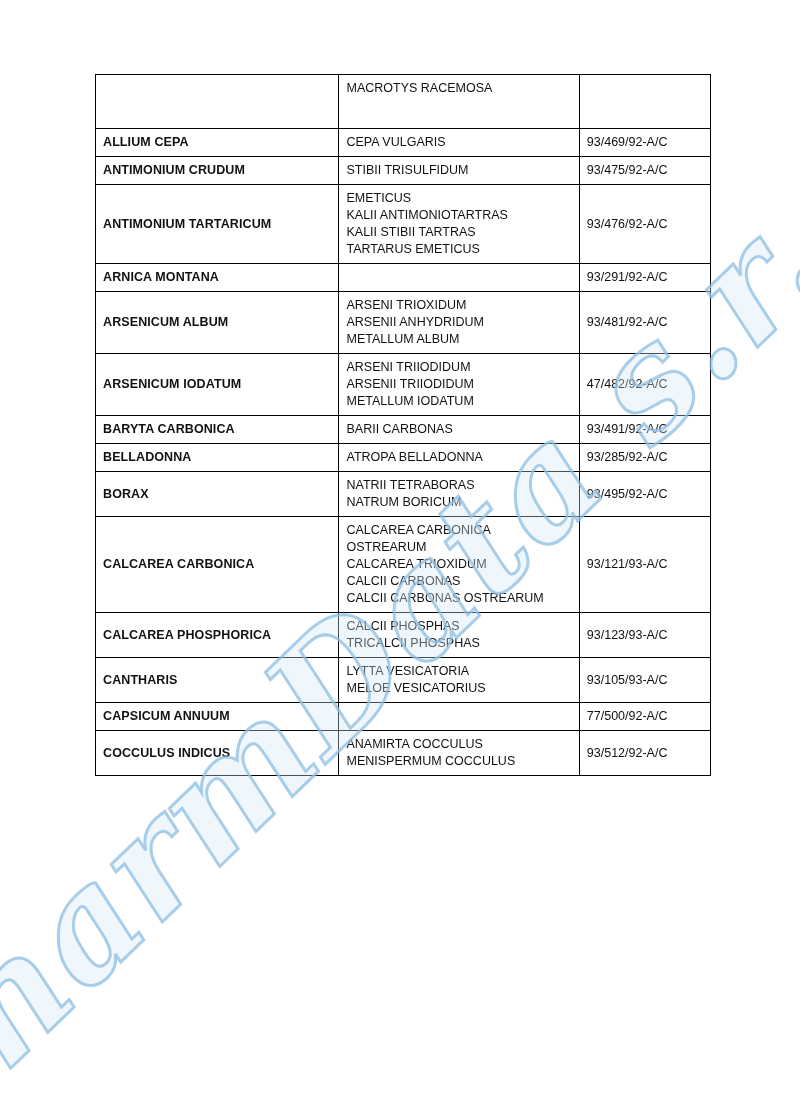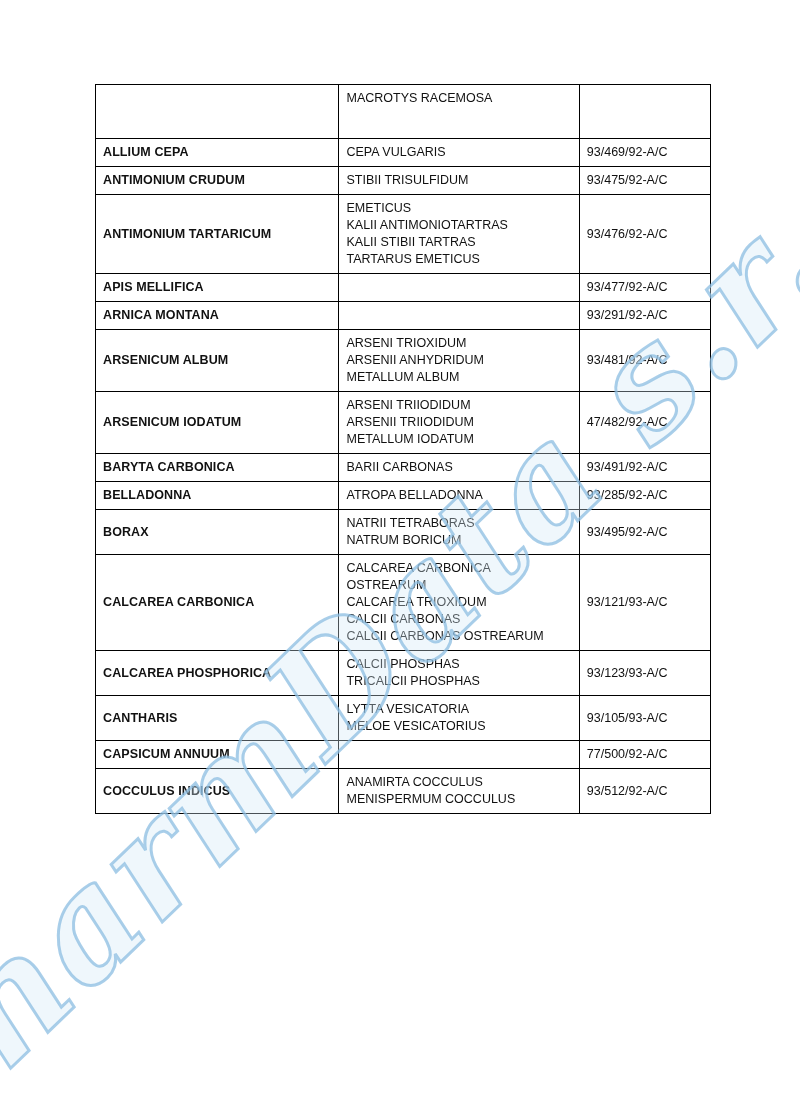--- a/index.html
+++ b/index.html
@@ -9,21 +9,21 @@
     width: 800px;
     height: 1100px;
     background: #ffffff;
     overflow: hidden;
     font-family: "Liberation Sans", sans-serif;
     color: #111111;
   }
   table.remedy-table {
     position: absolute;
     left: 95px;
-    top: 84px;
+    top: 74px;
     width: 616px;
     border-collapse: collapse;
     table-layout: fixed;
     z-index: 1;
   }
   table.remedy-table td {
     border: 1px solid #000000;
     padding: 5px 7px;
     font-size: 12.5px;
     line-height: 17px;
@@ -88,25 +88,20 @@
         </tr>
         <tr>
           <td class="col-name">ANTIMONIUM TARTARICUM</td>
           <td class="col-syn">
             <div>EMETICUS</div>
             <div>KALII ANTIMONIOTARTRAS</div>
             <div>KALII STIBII TARTRAS</div>
             <div>TARTARUS EMETICUS</div>
           </td>
           <td class="col-reg">93/476/92-A/C</td>
-        </tr>
-        <tr>
-          <td class="col-name">APIS MELLIFICA</td>
-          <td class="col-syn"></td>
-          <td class="col-reg">93/477/92-A/C</td>
         </tr>
         <tr>
           <td class="col-name">ARNICA MONTANA</td>
           <td class="col-syn"></td>
           <td class="col-reg">93/291/92-A/C</td>
         </tr>
         <tr>
           <td class="col-name">ARSENICUM ALBUM</td>
           <td class="col-syn">
             <div>ARSENI TRIOXIDUM</div>

